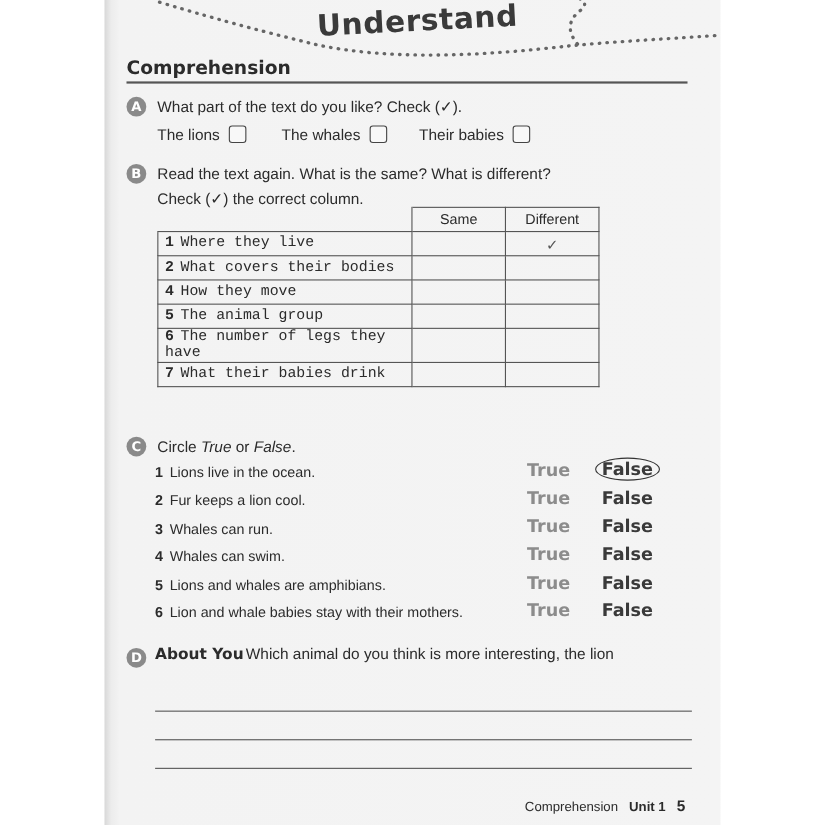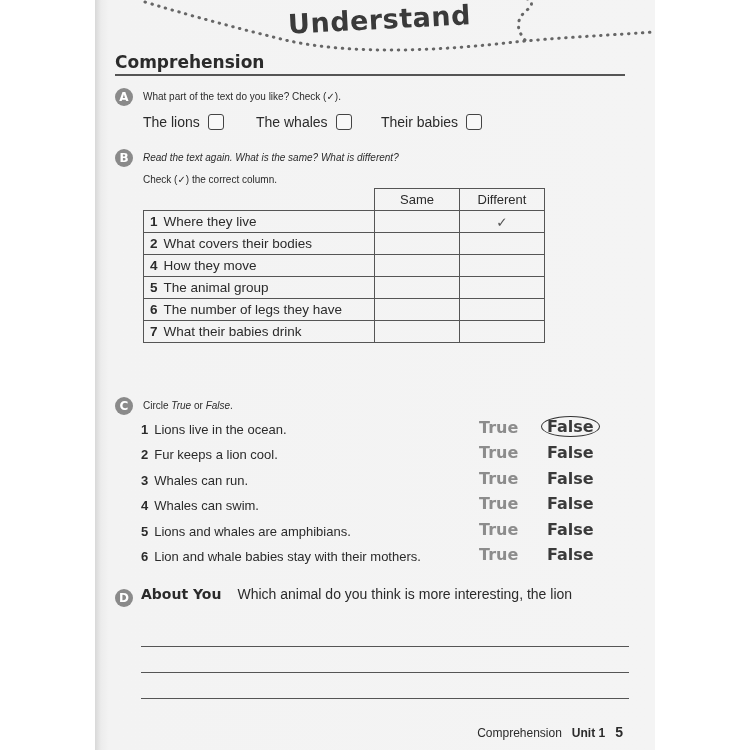--- a/index.html
+++ b/index.html
@@ -26,39 +26,39 @@
     .section-rule {
       position: absolute; left: 20px; top: 74px; width: 510px; height: 2px; background: #555;
     }
     .badge {
       position: absolute; width: 18px; height: 18px; border-radius: 50%;
       background: #8a8a8a; color: #fff; font-size: 12px; font-weight: bold;
       display: flex; align-items: center; justify-content: center;
       font-family: "DejaVu Sans", sans-serif;
     }
     .q-text {
-      position: absolute; font-size: 10px; color: #2b2b2b; line-height: 22px;
+      position: absolute; font-size: 14px; color: #2b2b2b; line-height: 22px;
       font-family: "Liberation Sans", sans-serif;
     }
     .opt {
       position: absolute; font-size: 14px; color: #2b2b2b; display: flex; align-items: center;
       font-family: "Liberation Sans", sans-serif;
     }
     .chk {
       width: 14px; height: 14px; border: 1.5px solid #444; border-radius: 3px; margin-left: 8px;
       display: inline-block; background: #f8f8f8;
     }
     table.cmp {
       position: absolute; left: 48px; top: 188px; border-collapse: collapse;
       font-family: "Liberation Sans", sans-serif; font-size: 13.5px; color: #2b2b2b;
     }
     table.cmp td, table.cmp th { border: 1.2px solid #555; height: 21px; padding: 0 6px; }
     table.cmp th { font-weight: normal; font-size: 13px; text-align: center; }
     table.cmp th.blank { border-left: none; border-top: none; }
-    table.cmp td.label { width: 218px; }
+    table.cmp td.label { width: 218px; font-family: Liberation Mono, monospace; }
     table.cmp td.same { width: 72px; text-align: center; }
     table.cmp td.diff { width: 72px; text-align: center; color: #555; }
     .num { font-weight: bold; margin-right: 6px; }
     .tf-row {
       position: absolute; left: 46px; width: 470px; height: 22px;
       font-family: "Liberation Sans", sans-serif; font-size: 13px; color: #2b2b2b;
     }
     .tf-row .stmt { position: absolute; left: 0; top: 4px; }
     .tf-row .true { position: absolute; left: 338px; top: 0; font-weight: bold; font-size: 16px; color: #8c8c8c; font-family: "DejaVu Sans", sans-serif;}
     .tf-row .false { position: absolute; left: 406px; top: 0; font-weight: bold; font-size: 16px; color: #3a3a3a; font-family: "DejaVu Sans", sans-serif;}
@@ -97,21 +97,21 @@
   <div class="opt" style="left:161px; top:114px;">
     <span>The whales</span>
     <span class="chk"></span>
   </div>
   <div class="opt" style="left:286px; top:114px;">
     <span>Their babies</span>
     <span class="chk"></span>
   </div>
 
   <div class="badge" style="left:20px; top:149px;">B</div>
-  <div class="q-text" style="left:48px; top:147px;font-style:italic;">Read the text again. What is the same? What is different?</div>
+  <div class="q-text" style="left:48px; top:147px;">Read the text again. What is the same? What is different?</div>
   <div class="q-text" style="left:48px; top:169px;">Check (✓) the correct column.</div>
 
   <table class="cmp">
     <tbody>
         <tr>
       <th class="blank"></th>
       <th>Same</th>
       <th>Different</th>
     </tr>
     <tr>
@@ -175,21 +175,21 @@
     <span class="true">True</span>
     <span class="false">False</span>
   </div>
   <div class="tf-row" style="top:545px;">
     <span class="stmt"><span class="num">6</span><span>Lion and whale babies stay with their mothers.</span></span>
     <span class="true">True</span>
     <span class="false">False</span>
   </div>
 
   <div class="badge" style="left:20px; top:589px;">D</div>
-  <div class="q-text" style="left:46px; top:583px; font-size:14px;"><b style="font-family:'DejaVu Sans',sans-serif; font-size:14px; margin-right:16px;">About You</b><span>Which animal do you think is more interesting, the lion</span></div>
+  <div class="q-text" style="left:46px; top:583px; font-size:14px;"><b style="font-family:'DejaVu Sans',sans-serif; font-size:14px; margin-right:2px;">About You</b><span>Which animal do you think is more interesting, the lion</span></div>
 
   <div class="write-line" style="top:646px;"></div>
   <div class="write-line" style="top:672px;"></div>
   <div class="write-line" style="top:698px;"></div>
 
   <div class="footer">
     <span>Comprehension</span>
     <span class="unit">Unit 1</span>
     <span class="pg">5</span>
   </div>

